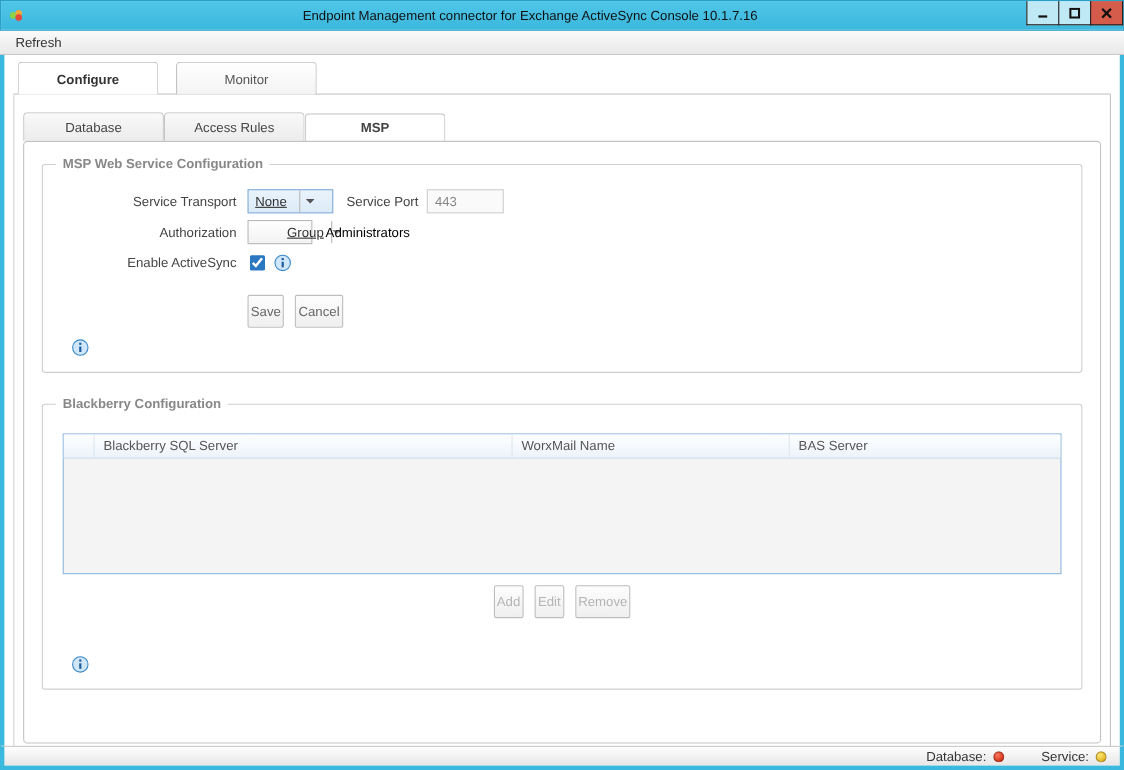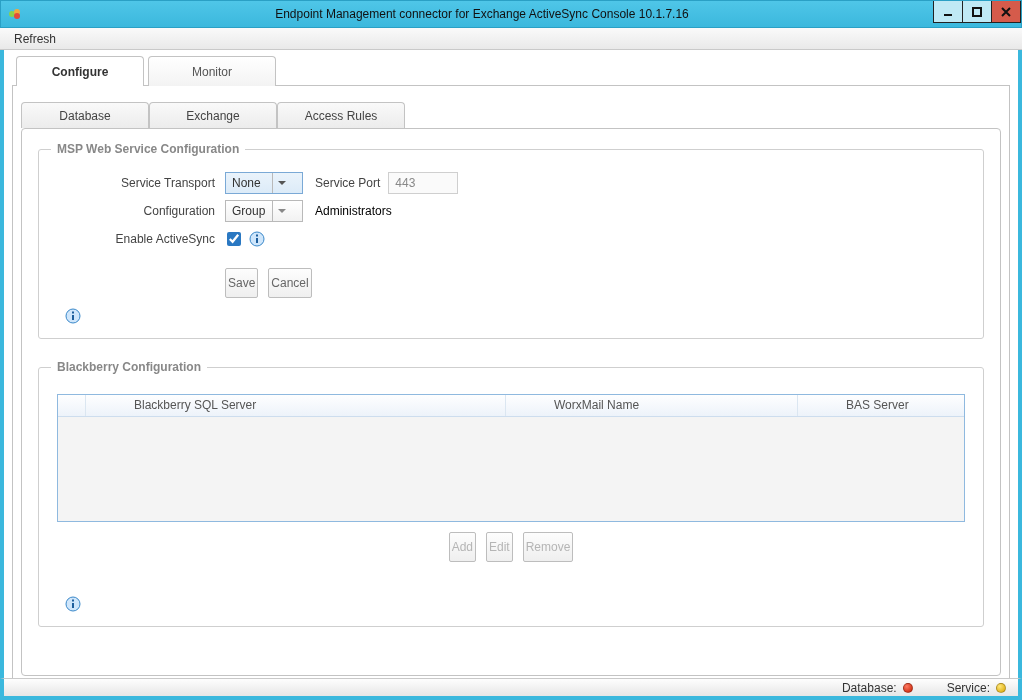--- a/index.html
+++ b/index.html
@@ -15,21 +15,21 @@
 .win-btn svg { display:block; }
 
 
 .menubar { height:22px; background: linear-gradient(#fafafa,#e9e9e9); border-bottom:1px solid #c9c9c9; display:flex; align-items:center; padding-left:8px; color:#333; }
 .menu-item { padding:2px 6px; }
 
 
 .content { background:#fff; padding:6px 8px 0 8px; height: calc(700px - 28px - 22px - 22px); border-left:4px solid #3bb8dd; border-right:4px solid #3bb8dd; }
 
 
-.primary-tabs { display:flex; gap:4px; padding-left:4px; }
+.primary-tabs { display:flex; gap:16px; padding-left:4px; }
 .ptab { width:128px; height:30px; border:1px solid #c3c3c3; border-bottom:none; background:linear-gradient(#fff,#f3f3f3); border-radius:4px 4px 0 0; display:flex; align-items:center; justify-content:center; color:#555;}
 .ptab.active { font-weight:bold; color:#333; background:#fff; position:relative; z-index:2; }
 .primary-strip { height:1px; background:#c3c3c3; margin-top:-1px; }
 
 
 .subtab-area { border:1px solid #c3c3c3; border-top:none; border-radius:0 0 4px 4px; padding:10px 8px 14px 8px; margin-top:0; height:600px; }
 
 .sub-tabs { display:flex; margin-top:6px;text-align:center; }
 .stab { width:128px; height:26px; border:1px solid #c3c3c3; border-bottom:none; background:linear-gradient(#f9f9f9,#ececec); border-radius:4px 4px 0 0; display:flex; align-items:center; justify-content:center; color:#444;}
 .stab + .stab { margin-left:0; }
@@ -39,33 +39,33 @@
 
 
 .groupbox { border:1px solid #cfcfcf; border-radius:3px; padding:20px 18px 18px 18px; position:relative; margin-top:4px; }
 .groupbox + .groupbox { margin-top:28px; }
 .group-legend { position:absolute; top:-8px; left:12px; background:#fff; padding:0 6px; color:#888; font-weight:bold; font-size:12px; }
 
 .form-row { display:flex; align-items:center; height:26px; margin-bottom:2px; }
 .form-label { width:168px; text-align:right; padding-right:10px; color:#444; }
 .combo { display:flex; align-items:center; height:22px; border:1px solid #b9b9b9; background:linear-gradient(#fff,#f2f2f2); }
 .combo.sel { border:1px solid #7aa9d6; background:linear-gradient(#eaf3fb,#dcebf8); }
-.combo-text { padding:0 6px; min-width:46px; color:#333; }
+.combo-text { padding:0 6px; min-width:46px; color:#333;text-decoration:underline; }
 .combo-arrow { width:18px; height:20px; border-left:1px solid #b9b9b9; display:flex; align-items:center; justify-content:center; }
 .field-label { margin:0 8px 0 12px; color:#444; }
 input.txt { height:22px; border:1px solid #cfcfcf; padding:0 6px; color:#888; background:#fafafa; }
 input.chk { width:14px; height:14px; margin-left:2px; accent-color:#2a78c2; }
 .info-icon { width:16px; height:16px; border-radius:50%; display:inline-flex; align-items:center; justify-content:center; margin-left:8px; }
 
 .btn { height:30px; border:1px solid #bdbdbd; background:linear-gradient(#fdfdfd,#efefef); padding:0 2px; color:#666; border-radius:2px; }
 .btn.disabled { color:#b5b5b5; }
 .btn-row { display:flex; gap:10px; justify-content:center; margin-top:10px; }
 
 .table-frame { border:1px solid #8fb9df; background:#f4f4f4; height:128px; margin-top:6px; }
-.table-header { display:flex; height:22px; background:linear-gradient(#fefeff,#edf3fa); border-bottom:1px solid #cdddee;gap:40px; }
+.table-header { display:flex; height:22px; background:linear-gradient(#fefeff,#edf3fa); border-bottom:1px solid #cdddee; }
 .th { padding:3px 8px; color:#555; border-right:1px solid #dbe6f1; }
 .th.handle { width:28px; }
 .th.c1 { width:380px; }
 .th.c2 { width:252px; }
 .th.c3 { flex:1; border-right:none; }
 
 .big-info { position:absolute; left:18px; bottom:14px; }
 .group-info { margin-top:18px; }
 
 
@@ -122,24 +122,24 @@
       </div>
   </div>
   <div class="primary-strip"></div>
 
   <div class="subtab-area">
     <div class="sub-tabs">
       <div class="stab">
           <span>Database</span>
         </div>
       <div class="stab">
-          <span>Exchange</span>
-        </div>
-      <div class="stab">
           <span>Access Rules</span>
+        </div>
+      <div class="stab active">
+          <span>MSP</span>
         </div>
     </div>
 
     <div class="panel">
 
       <div class="groupbox" style="padding-bottom:40px;">
         <div class="group-legend">MSP Web Service Configuration</div>
 
         <div class="form-row">
           <div class="form-label">Service Transport</div>
@@ -149,22 +149,22 @@
                 <svg class="chev" viewBox="0 0 8 8">
                   <path d="M0 2 L4 6 L8 2 Z" fill="#555"></path>
                 </svg>
               </span>
           </div>
           <span class="field-label">Service Port</span>
           <input class="txt" style="width: 70px;" value="443">
         </div>
 
         <div class="form-row">
-          <div class="form-label">Configuration</div>
-          <div class="combo" style="width:78px;">
+          <div class="form-label">Authorization</div>
+          <div class="combo" style="width:59px;padding-left:29px;">
             <span class="combo-text">Group</span>
             <span class="combo-arrow">
                 <svg class="chev" viewBox="0 0 8 8">
                   <path d="M0 2 L4 6 L8 2 Z" fill="#888"></path>
                 </svg>
               </span>
           </div>
           <span style="margin-left:12px;color:#000000;">Administrators</span>
         </div>
 

